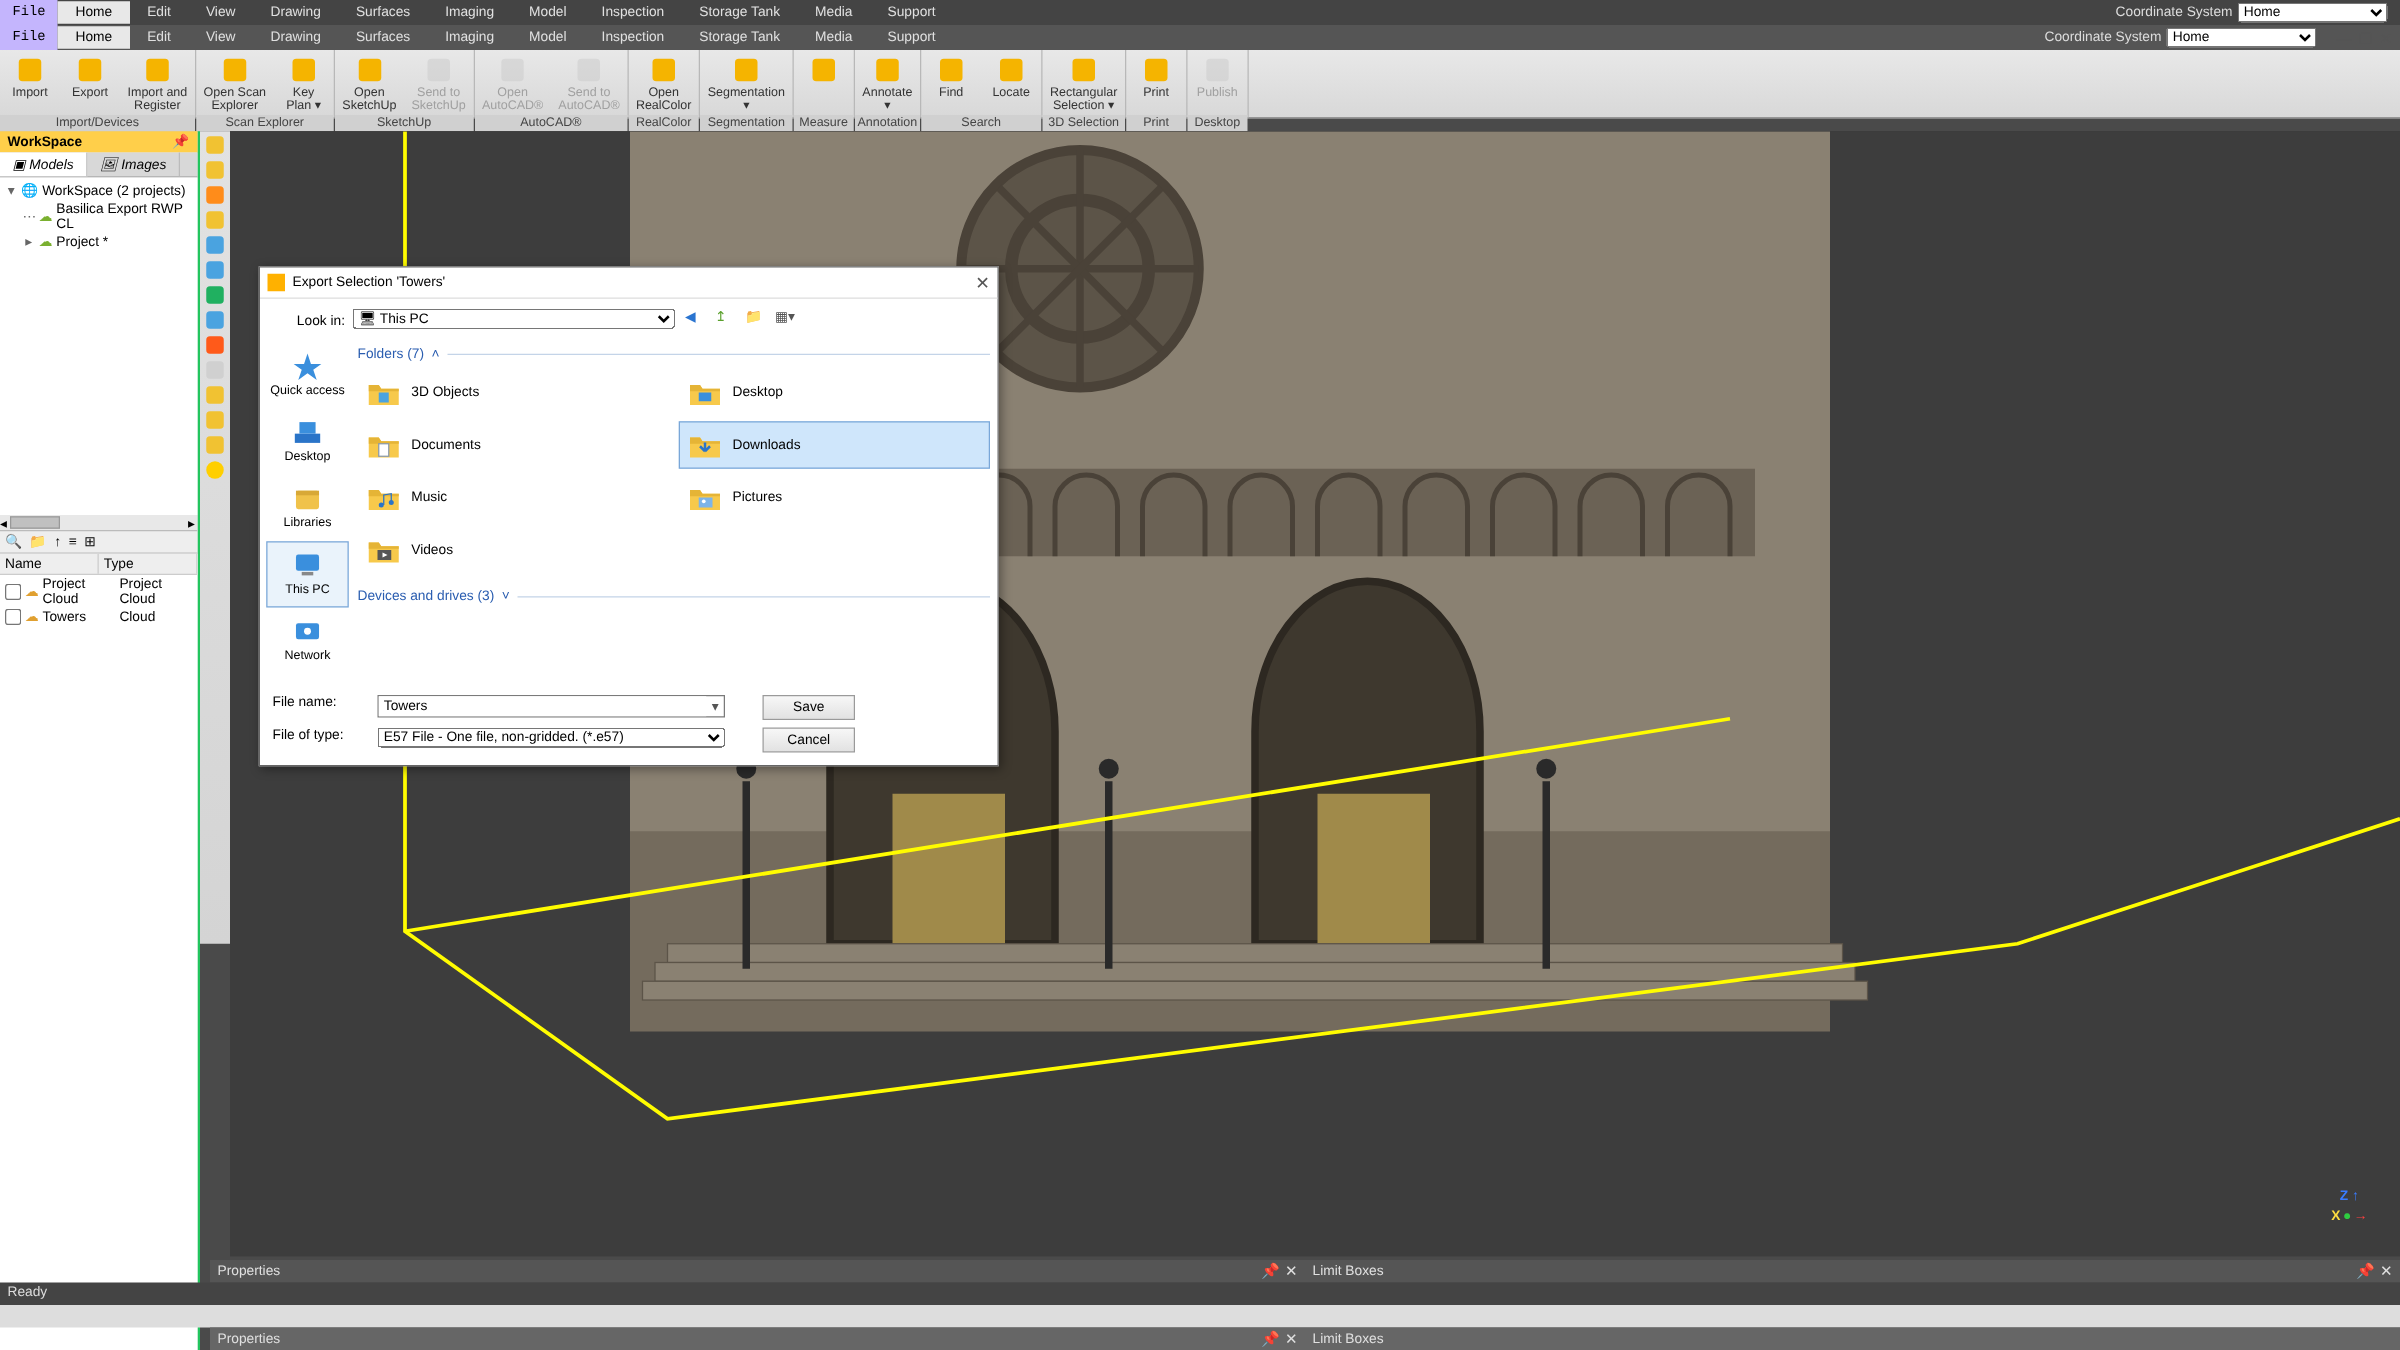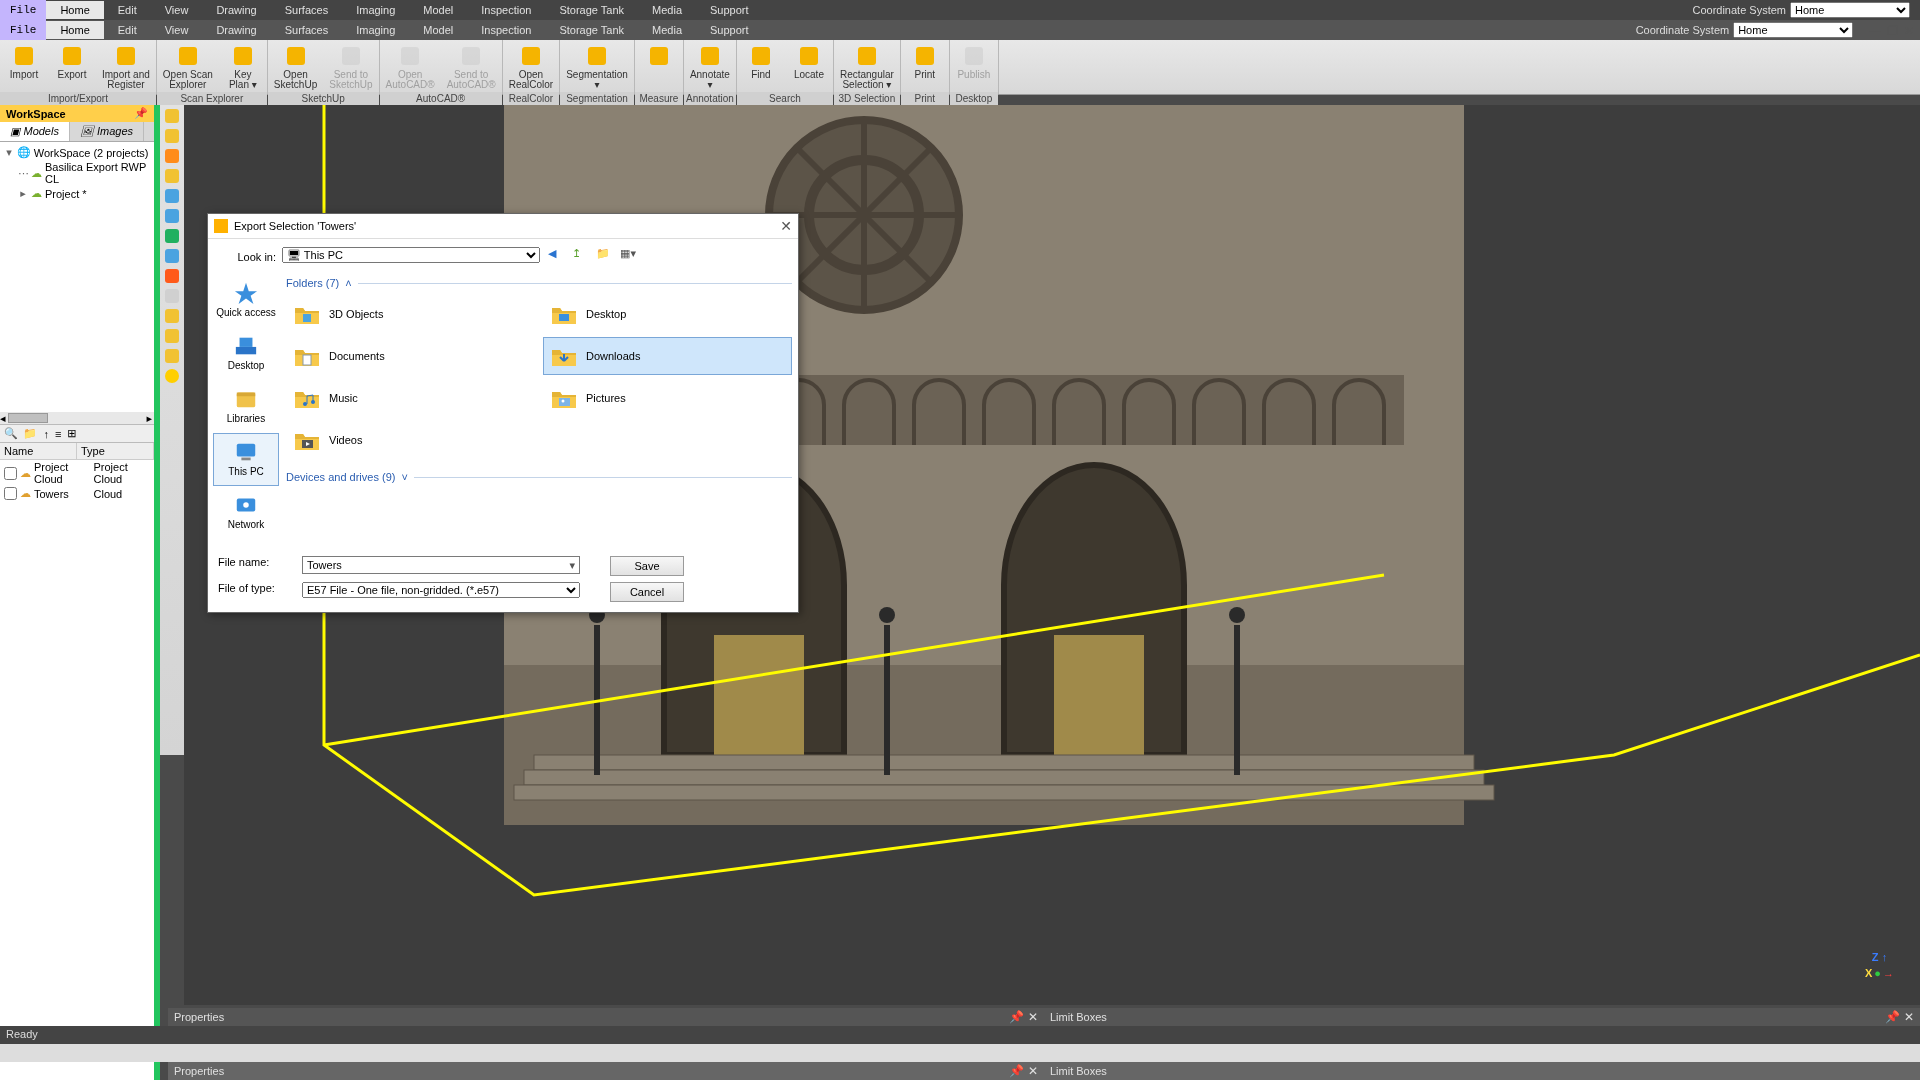--- a/index.html
+++ b/index.html
@@ -21,21 +21,21 @@
 .rib-btn .lbl { font-size:10px; text-align:center; line-height:10px; color:#333; }
 .rib-btn.disabled .lbl { color:#a0a0a0; }
 .rib-btn.disabled svg { opacity:.45; }
 .rib-group { display:flex; flex-direction:column; border-right:1px solid #b8b8b8; }
 .rib-group .controls { display:flex; }
 .rib-group .title { font-size:10px; text-align:center; background:#d0d0d0; color:#444; height:13px; line-height:13px; }
 .wincontrols { margin-left:auto; display:flex; align-items:flex-start; gap:6px; padding:2px 6px 0; }
 .wincontrols span { font-family:inherit; font-size:12px; color:#555; cursor:pointer; }
 
 
-.ws-panel { position:absolute; top:105px; left:0; width:160px; bottom:0; background:#e8e8e8; border-right:6px solid #22c55e; display:flex; flex-direction:column; }
+.ws-panel { position:absolute; top:105px; left:0; width:160px; bottom:0; background:#e8e8e8; border-right:2px solid #22c55e; display:flex; flex-direction:column; }
 .ws-title { background:#ffcf4a; padding:2px 6px; font-weight:bold; color:#000; display:flex; align-items:center; }
 .ws-title .pin { margin-left:auto; cursor:pointer; }
 .ws-tabs { display:flex; background:#d8d8d8; border-bottom:1px solid #aaa;font-style:italic; }
 .ws-tab  { padding:3px 10px; border-right:1px solid #bbb; cursor:pointer; }
 .ws-tab.active { background:#fff; }
 .ws-tree { flex:0 0 auto; padding:3px 4px; height:270px; overflow:auto; background:#fff; }
 .ws-node { display:flex; align-items:center; gap:3px; padding:1px 0; }
 .ws-node .exp { width:10px; text-align:center; color:#666; cursor:pointer; }
 .ws-tree-scroll { height:12px; background:#e8e8e8; display:flex; align-items:center; }
 .ws-tree-scroll .bar { height:10px; width:40px; background:#c0c0c0; border:1px solid #999; margin-left:2px; }
@@ -166,21 +166,21 @@
           </svg>
           <span class="lbl">Export</span>
         </div>
         <div class="rib-btn">
           <svg viewBox="0 0 24 24">
             <rect x="3" y="3" width="18" height="18" rx="3" fill="#f5b400"></rect>
           </svg>
           <span class="lbl">Import and<br>Register</span>
         </div>
       </div>
-      <div class="title">Import/Export</div>
+      <div class="title">Import/Devices</div>
     </div>
     <div class="rib-group">
       <div class="controls">
         <div class="rib-btn">
           <svg viewBox="0 0 24 24">
             <rect x="3" y="3" width="18" height="18" rx="3" fill="#f5b400"></rect>
           </svg>
           <span class="lbl">Open Scan<br>Explorer</span>
         </div>
         <div class="rib-btn">
@@ -615,21 +615,21 @@
             <svg viewBox="0 0 28 24">
               <path d="M2 6h8l2 3h14v13H2z" fill="#f7c94b"></path>
               <path d="M2 6h8l2 3h14v2H2z" fill="#e5b436"></path>
               <rect x="9" y="12" width="11" height="8" fill="#555"></rect>
               <polygon points="13,14 13,18 17,16" fill="#fff"></polygon>
             </svg>
             <span>Videos</span>
           </div>
         </div>
       <div class="dlg-sec">
-        <span>Devices and drives (9)</span>
+        <span>Devices and drives (3)</span>
         <span class="chev">˅</span>
       </div>
     </div>
   </div>
 
   <div class="dlg-bottom">
     <div class="dlg-row">
       <label>File name:</label>
       <div class="inputwrap">
         <input value="Towers" style="">

